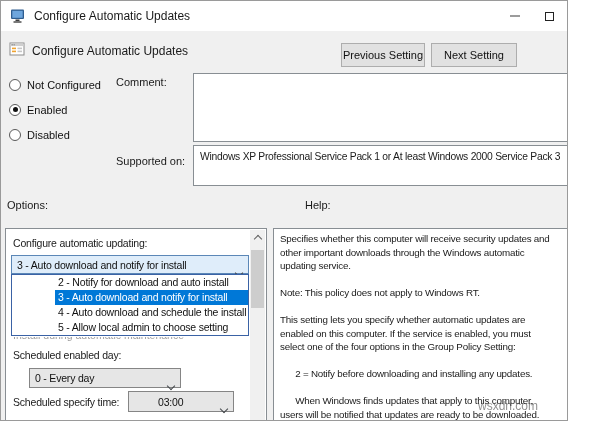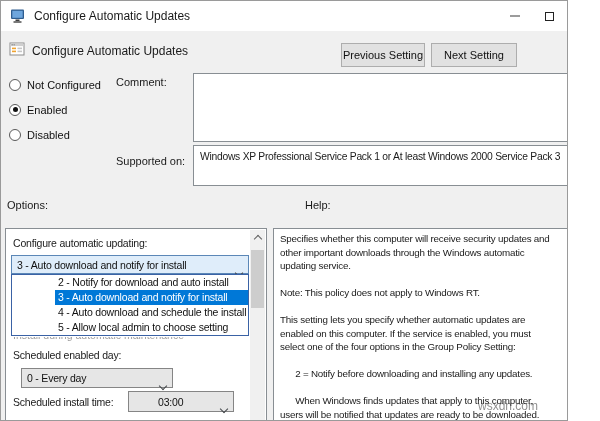--- a/index.html
+++ b/index.html
@@ -69,21 +69,21 @@
     position:absolute; left:5px; top:45px; width:238px;
     background:#fff; border:1px solid #3a62a5; z-index:5;padding-left:43px;
   }
   .dd-item { height:15px; line-height:15px; font-size:10.5px; letter-spacing:-0.2px; white-space:nowrap; padding-left:3px; color:#111; overflow:hidden; }
   .dd-item.sel { background:#0078d7; color:#fff; }
   #obscured-frag { position:absolute; left:7px; top:108px; width:200px; height:6px; overflow:hidden; opacity:0.45; }
   #obscured-frag span { position:relative; top:-8px; font-size:10.5px; white-space:nowrap; color:#222; display:block; }
   #day-label { left:7px; top:120px; }
   #time-label { left:7px; top:167px; }
   .gray-combo { position:absolute; background:#e6e6e6; border:1px solid #858585; display:flex; align-items:center; }
-  #combo-day { left:15px; top:139px; width:152px; height:20px; }
+  #combo-day { left:23px; top:139px; width:152px; height:20px; }
   #combo-time { left:122px; top:162px; width:106px; height:21px;padding-left:24px; }
   
   #help-text { position:absolute; left:6px; top:4px; right:18px; overflow:hidden; }
   .help-line { height:13.5px; font-size:9.8px; letter-spacing:-0.2px; white-space:pre; color:#1a1a1a; }
   
   #watermark { position:absolute; left:477px; top:398px; font-size:12px; color:#333; opacity:0.55; white-space:nowrap; z-index:9; }
 </style>
 </head>
 <body>
 
@@ -173,21 +173,21 @@
     <div id="obscured-frag">
       <span>Install during automatic maintenance</span>
     </div>
 
     <span class="opt-label" id="day-label">Scheduled enabled day:</span>
     <div class="gray-combo" id="combo-day">
       <span class="combo-text">0 - Every day</span>
       <span class="combo-chev"><span class="chev down"></span></span>
     </div>
 
-    <span class="opt-label" id="time-label">Scheduled install time:</span>
+    <span class="opt-label" id="time-label">Scheduled specify time:</span>
     <div class="gray-combo" id="combo-time">
       <span class="combo-text">03:00</span>
       <span class="combo-chev"><span class="chev down"></span></span>
     </div>
 
     <div class="vscroll">
       <span class="arrow-box">
           <span class="chev up"></span>
         </span>
       <span class="thumb"></span>

